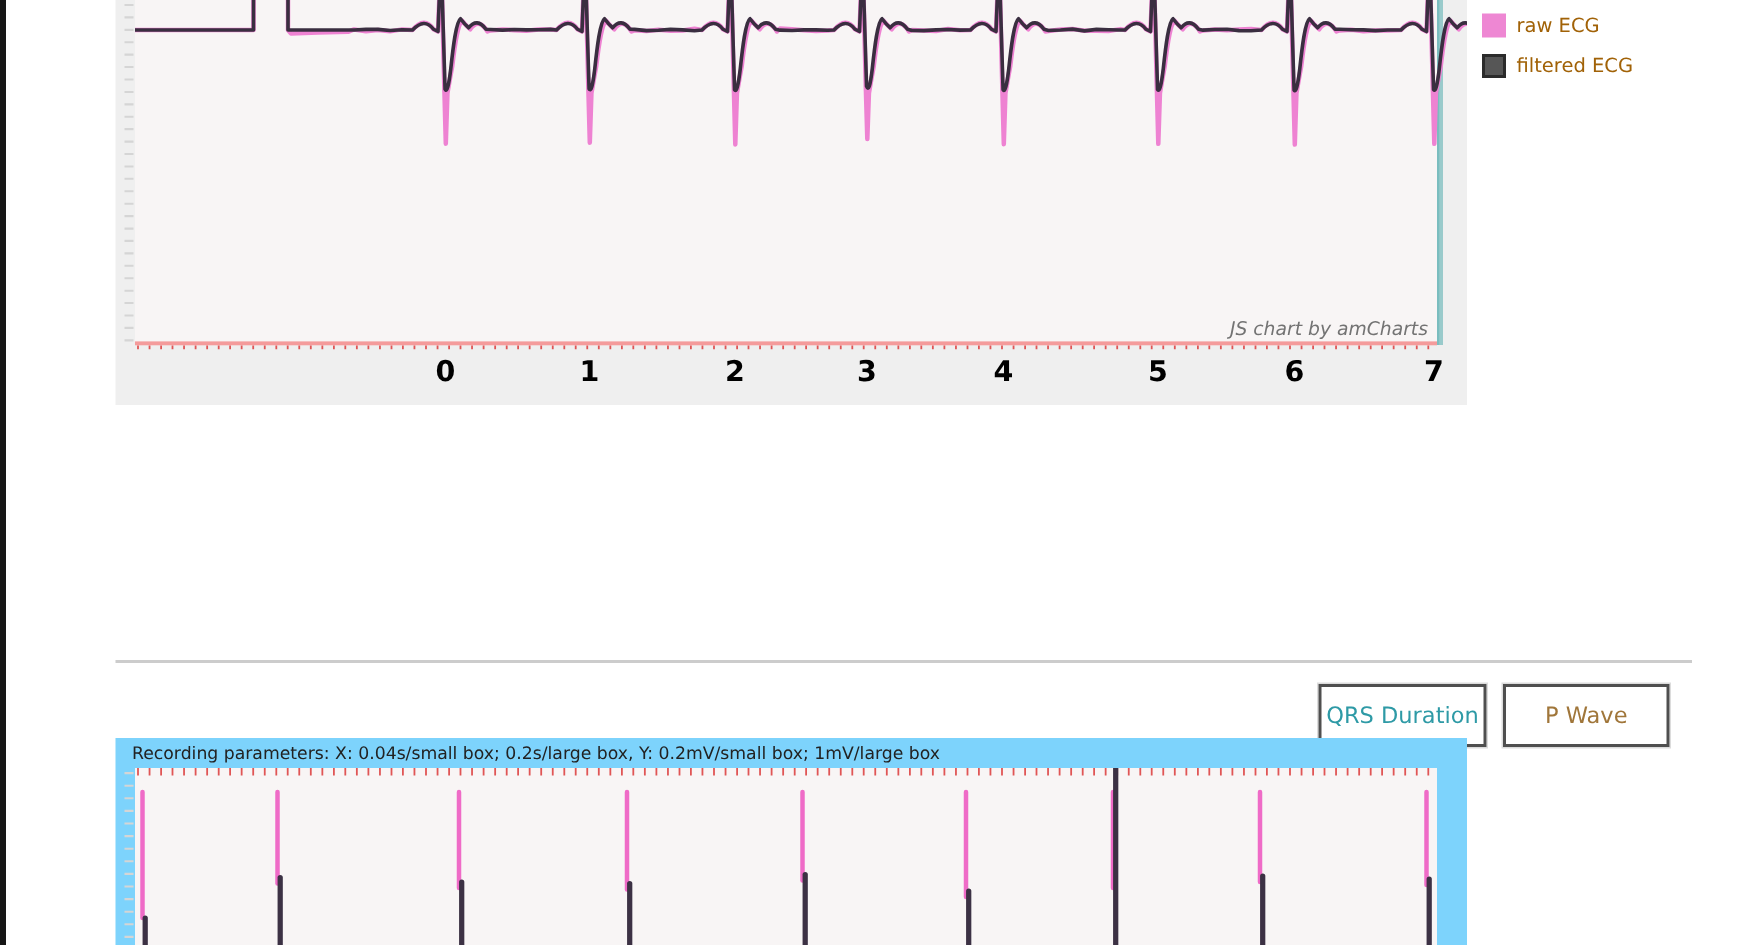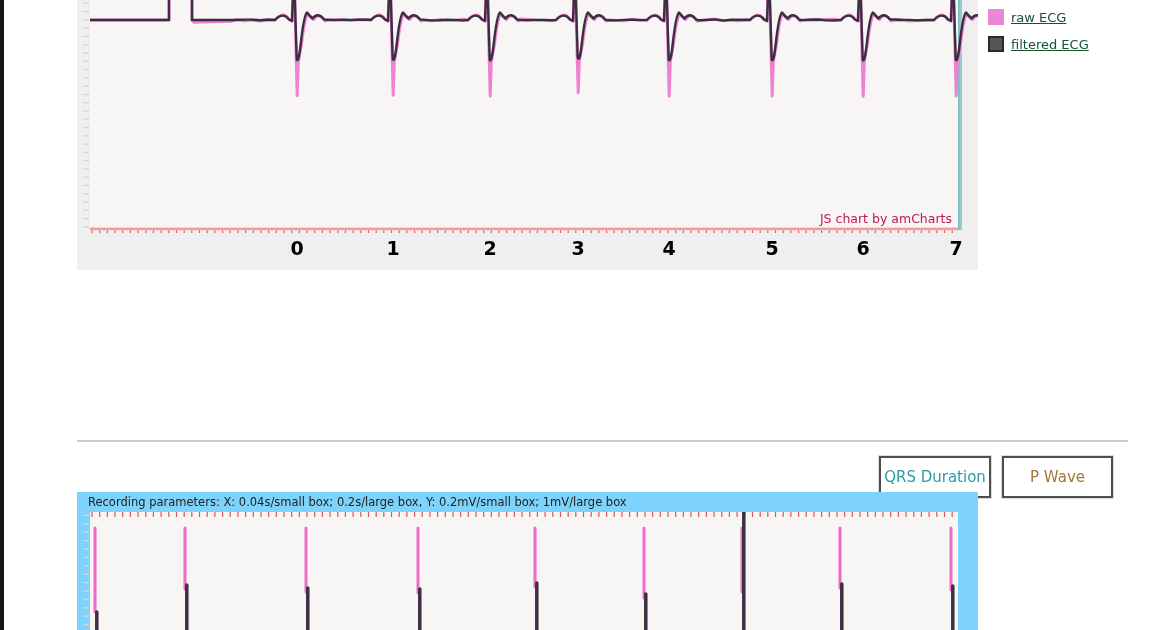--- a/index.html
+++ b/index.html
@@ -5,27 +5,27 @@
   html,body{margin:0;padding:0;}
   body{
     width:1160px;height:630px;overflow:hidden;position:relative;
     background:#ffffff;
     font-family:"DejaVu Sans","Liberation Sans",sans-serif;
   }
   .left-border{position:absolute;left:0;top:0;width:4px;height:630px;background:#161616;}
   
   .top-chart{position:absolute;left:77px;top:0;width:901px;height:270px;background:#efefef;}
   #topSvg{position:absolute;left:0;top:0;display:block;}
-  .watermark{position:absolute;right:26px;top:211px;font-size:12.5px;color:#be185d;cursor:pointer;}
+  .watermark{position:absolute;right:26px;top:211px;font-size:12.5px;color:#737373;cursor:pointer;font-style:italic;}
   .xlab{position:absolute;top:237px;transform:translateX(-50%);font-weight:bold;font-size:19px;color:#000;}
   
   .legend{position:absolute;left:988px;top:9px;}
   .lrow{display:flex;align-items:center;margin-bottom:11px;cursor:pointer;}
   .swatch{width:16px;height:16px;margin-right:7px;display:inline-block;box-sizing:border-box;flex:0 0 16px;}
-  .lbl{font-size:13px;color:#14532d;white-space:nowrap;text-decoration:underline;}
+  .lbl{font-size:13px;color:#a16207;white-space:nowrap;}
   
   .divider{position:absolute;left:77px;top:440px;width:1051px;height:2px;background:#cccccc;}
   .btn{
     position:absolute;top:456px;height:42px;background:#ffffff;
     border:2px solid #4f4f4f;box-sizing:border-box;box-shadow:0 0 0 1px #dcdcdc;
     display:flex;align-items:center;justify-content:center;
     font-size:15px;cursor:pointer;user-select:none;
   }
   #qrsBtn{left:879px;width:112px;}
   #pwBtn{left:1002px;width:111px;}

